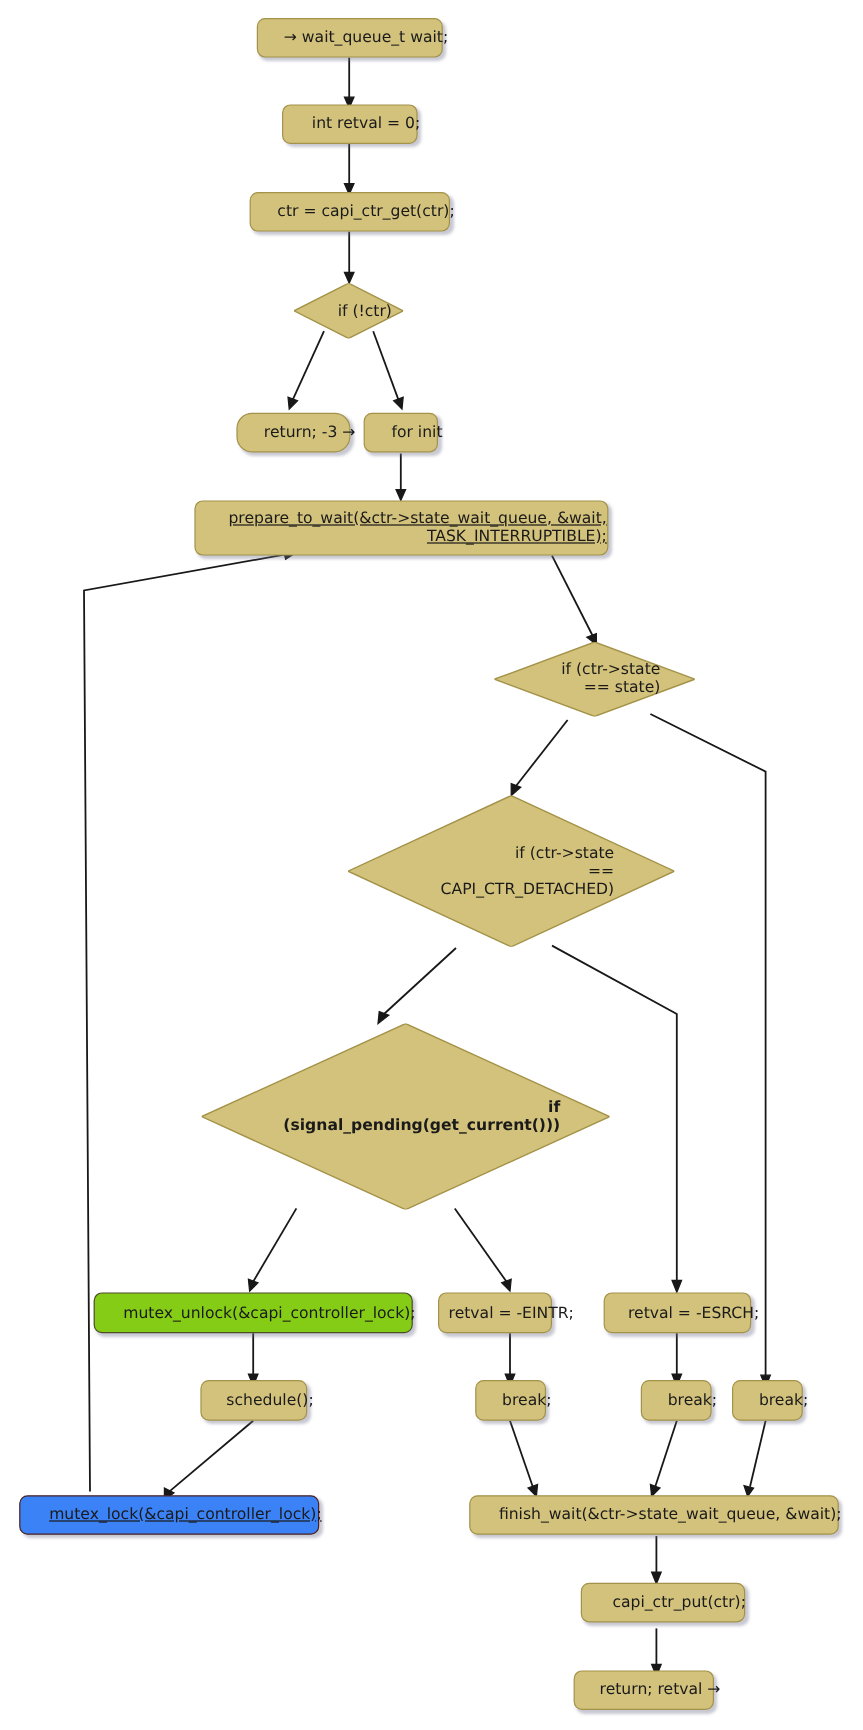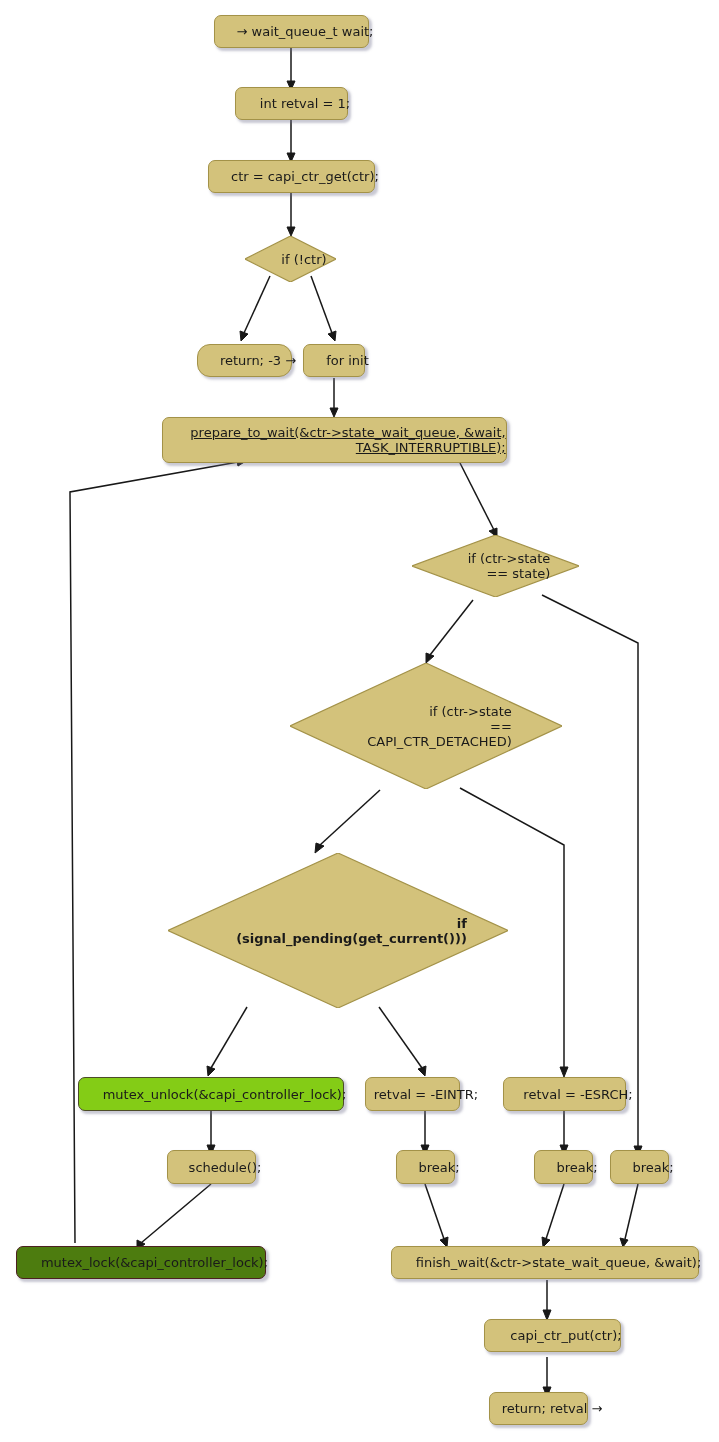--- a/index.html
+++ b/index.html
@@ -38,22 +38,23 @@
     background: #D3C27B;
     border: 1.2px solid #A39248;
     border-radius: 7px;
     box-shadow: 2.5px 2.5px 2.5px rgba(110,110,140,0.38);
   }
   .node.box.green {
     background: #84cc16;
     border: 1.2px solid #4C4C28;
   }
   .node.box.red {
-    background: #4d7c0f;
+    background: #3b82f6;
     border: 1.2px solid #4C2020;
+    text-decoration: underline;
   }
   .node.diamond {
     background: transparent;
     border: none;
     box-shadow: none;
   }
   .diamond-shape {
     position: absolute;
     left: 0; top: 0;
     width: 100%; height: 100%;
@@ -157,21 +158,21 @@
 
     <path d="M547,1357 L547,1389"></path>
     <polygon class="arrowhead" points="547,1397 543,1387 551,1387"></polygon>
   </svg>
 
   <div class="node box" style="left:214px; top:15px; width:155px; height:33px;">
     <span>→ wait_queue_t wait;</span>
   </div>
 
   <div class="node box" style="left:235px; top:87px; width:113px; height:33px;">
-    <span>int retval = 1;</span>
+    <span>int retval = 0;</span>
   </div>
 
   <div class="node box" style="left:208px; top:160px; width:167px; height:33px;">
     <span>ctr = capi_ctr_get(ctr);</span>
   </div>
 
   <div class="node diamond" style="left:245px; top:236px; width:91px; height:46px;">
     <svg class="diamond-shape" viewBox="0 0 91 46" preserveAspectRatio="none">
       <polygon points="45.5,0 91,23 45.5,46 0,23" fill="#D3C27B" stroke="#A39248" stroke-width="1.2"></polygon>
     </svg>
@@ -249,17 +250,17 @@
   </div>
 
   <div class="node box" style="left:391px; top:1246px; width:308px; height:33px;">
     <span>finish_wait(&amp;ctr-&gt;state_wait_queue, &amp;wait);</span>
   </div>
 
   <div class="node box" style="left:484px; top:1319px; width:137px; height:33px;">
     <span>capi_ctr_put(ctr);</span>
   </div>
 
-  <div class="node box" style="left:489px; top:1392px; width:99px; height:33px;">
+  <div class="node box" style="left:478px; top:1392px; width:117px; height:33px;">
     <span>return; retval →</span>
   </div>
 
 </div>
 
 </body></html>

